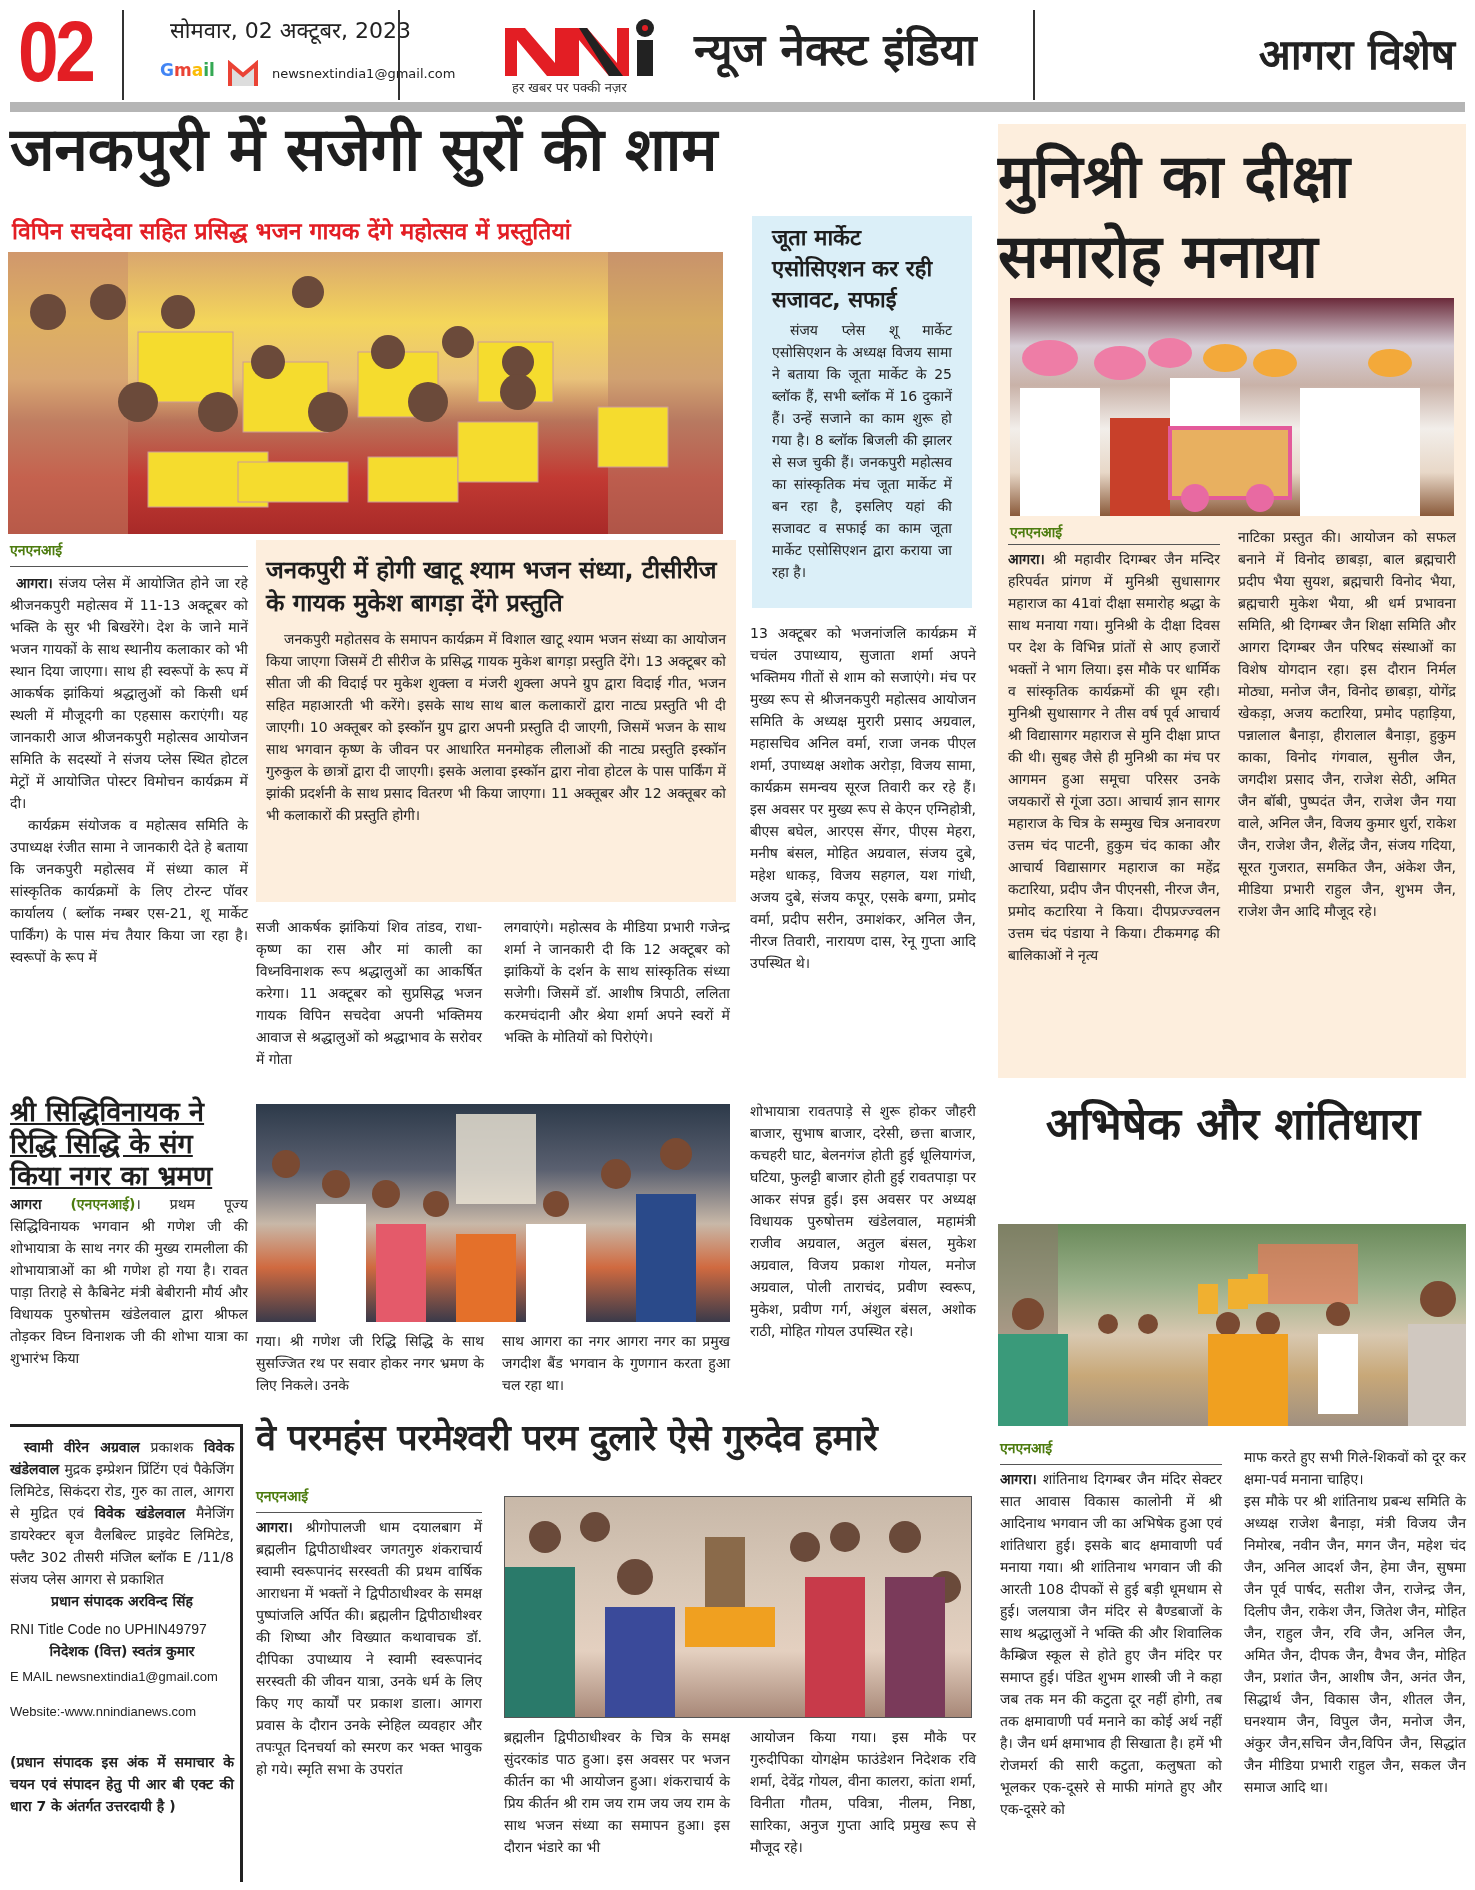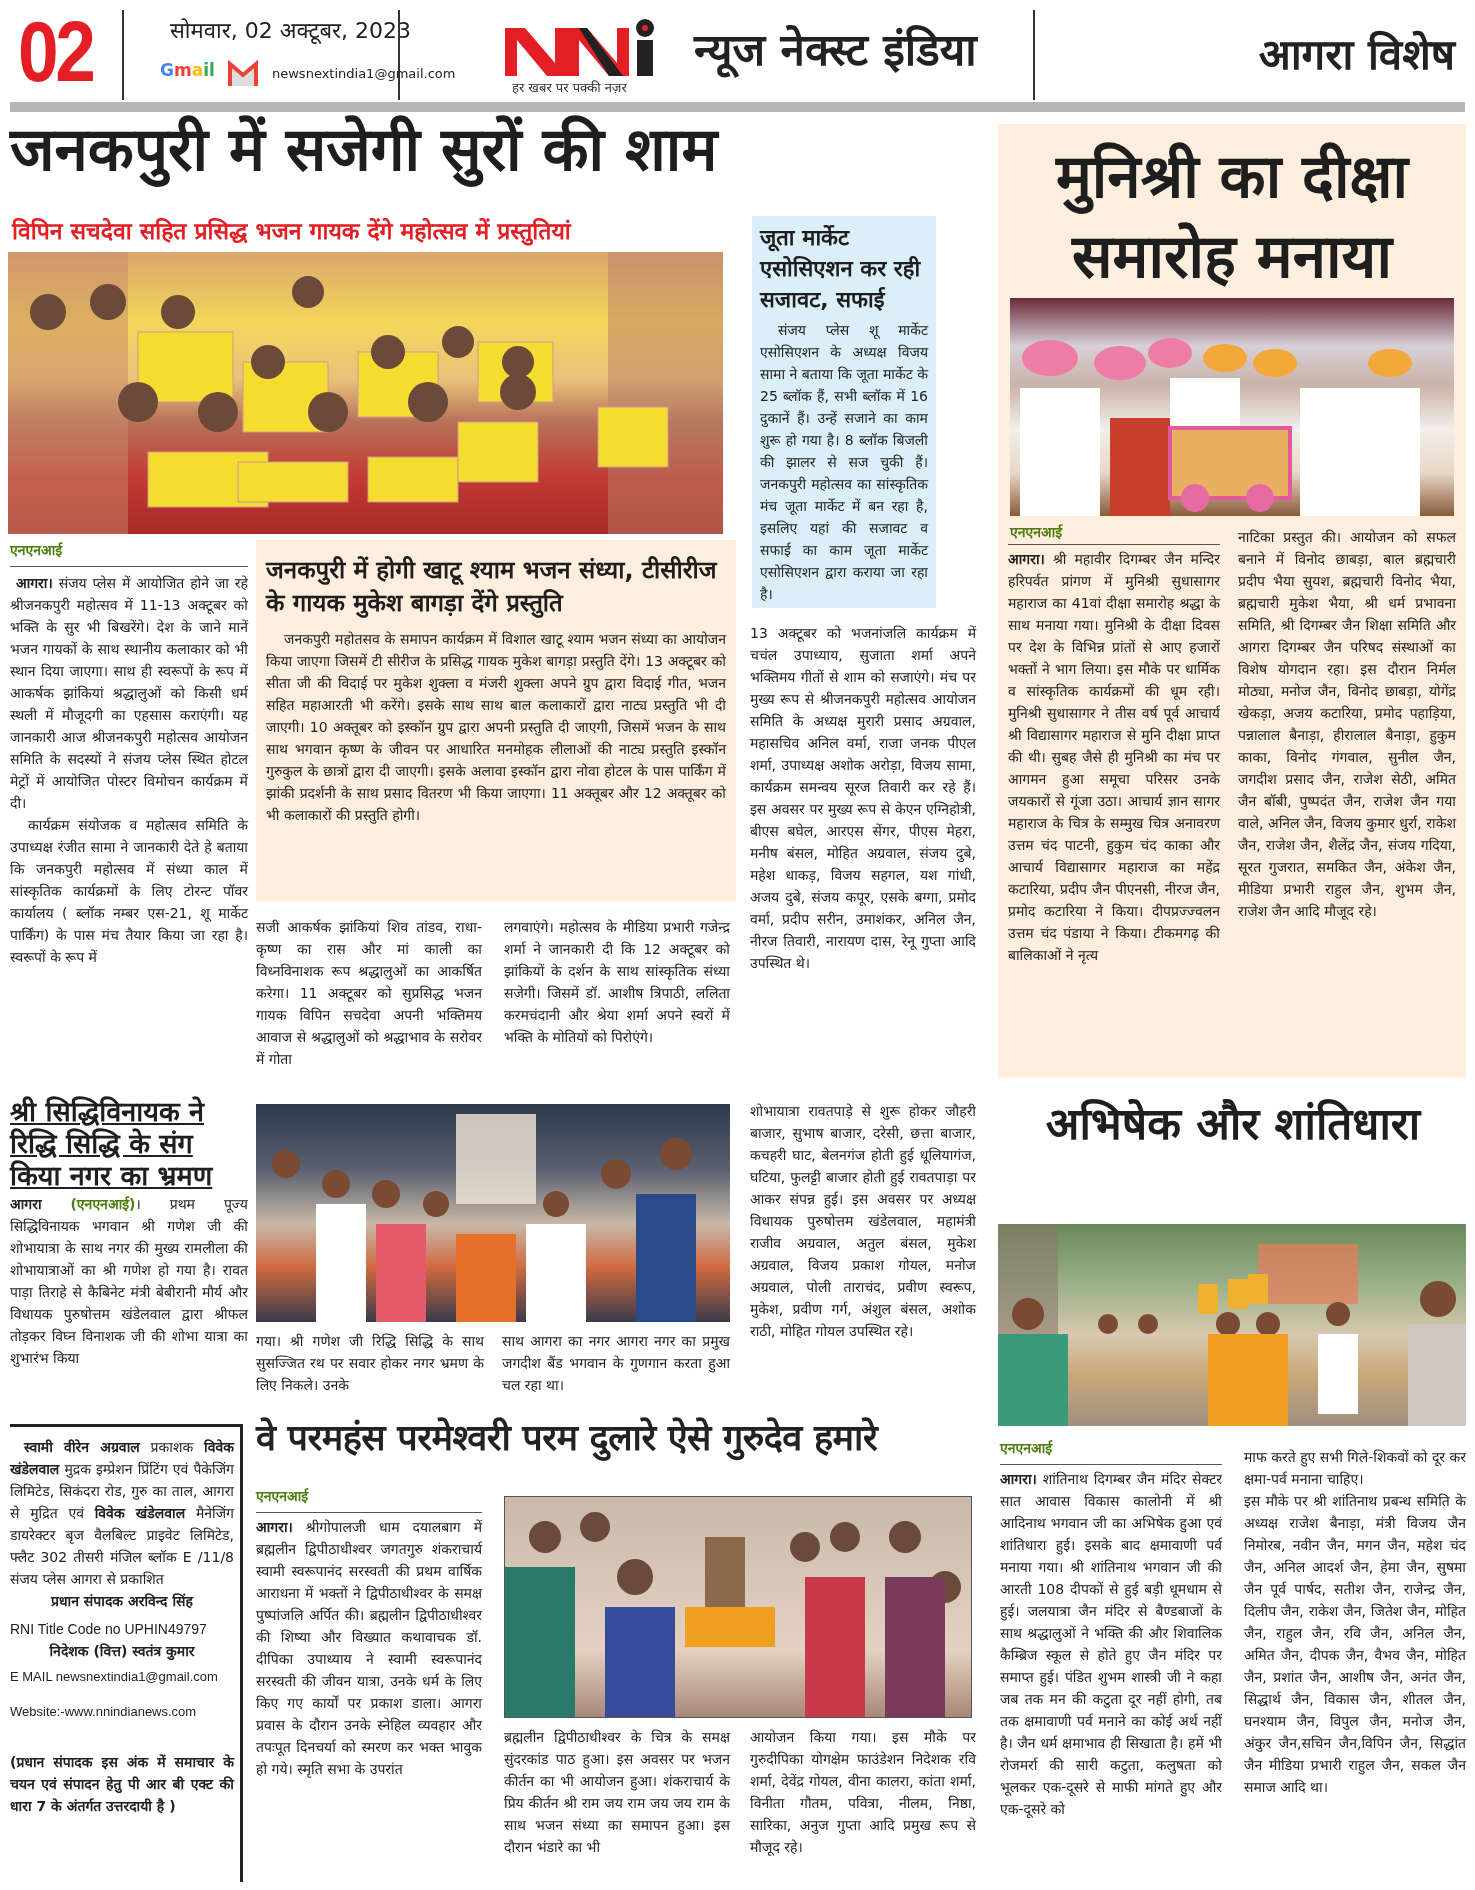--- a/index.html
+++ b/index.html
@@ -102,29 +102,29 @@
 </div>
 
 <div class="abs box-peach" style="left:256px;top:540px;width:480px;height:362px;padding:14px 10px 0 10px;">
   <div class="headline-xl" style="font-size:24px;line-height:33px;">जनकपुरी में होगी खाटू श्याम भजन संध्या, टीसीरीज के गायक मुकेश बागड़ा देंगे प्रस्तुति</div>
   <div class="txt" style="margin-top:8px;text-indent:18px;font-size:14px;">जनकपुरी महोतसव के समापन कार्यक्रम में विशाल खाटू श्याम भजन संध्या का आयोजन किया जाएगा जिसमें टी सीरीज के प्रसिद्ध गायक मुकेश बागड़ा प्रस्तुति देंगे। 13 अक्टूबर को सीता जी की विदाई पर मुकेश शुक्ला व मंजरी शुक्ला अपने ग्रुप द्वारा विदाई गीत, भजन सहित महाआरती भी करेंगे। इसके साथ साथ बाल कलाकारों द्वारा नाट्य प्रस्तुति भी दी जाएगी। 10 अक्तूबर को इस्कॉन ग्रुप द्वारा अपनी प्रस्तुति दी जाएगी, जिसमें भजन के साथ साथ भगवान कृष्ण के जीवन पर आधारित मनमोहक लीलाओं की नाट्य प्रस्तुति इस्कॉन गुरुकुल के छात्रों द्वारा दी जाएगी। इसके अलावा इस्कॉन द्वारा नोवा होटल के पास पार्किंग में झांकी प्रदर्शनी के साथ प्रसाद वितरण भी किया जाएगा। 11 अक्तूबर और 12 अक्तूबर को भी कलाकारों की प्रस्तुति होगी।</div>
 </div>
 
 <div class="abs txt" style="left:256px;top:916px;width:226px;">सजी आकर्षक झांकियां शिव तांडव, राधा-कृष्ण का रास और मां काली का विध्नविनाशक रूप श्रद्धालुओं का आकर्षित करेगा। 11 अक्टूबर को सुप्रसिद्ध भजन गायक विपिन सचदेवा अपनी भक्तिमय आवाज से श्रद्धालुओं को श्रद्धाभाव के सरोवर में गोता</div>
 <div class="abs txt" style="left:504px;top:916px;width:226px;">लगवाएंगे। महोत्सव के मीडिया प्रभारी गजेन्द्र शर्मा ने जानकारी दी कि 12 अक्टूबर को झांकियों के दर्शन के साथ सांस्कृतिक संध्या सजेगी। जिसमें डॉ. आशीष त्रिपाठी, ललिता करमचंदानी और श्रेया शर्मा अपने स्वरों में भक्ति के मोतियों को पिरोएंगे।</div>
 
-<div class="abs box-blue" style="left:752px;top:216px;width:184px;height:392px;padding:6px 8px;">
+<div class="abs box-blue" style="left:752px;top:216px;width:220px;height:392px;padding:6px 20px;">
   <div class="headline-xl" style="font-size:22px;line-height:31px;font-weight:800;">जूता मार्केट एसोसिएशन कर रही सजावट, सफाई</div>
   <div class="txt" style="margin-top:4px;text-indent:18px;">संजय प्लेस शू मार्केट एसोसिएशन के अध्यक्ष विजय सामा ने बताया कि जूता मार्केट के 25 ब्लॉक हैं, सभी ब्लॉक में 16 दुकानें हैं। उन्हें सजाने का काम शुरू हो गया है। 8 ब्लॉक बिजली की झालर से सज चुकी हैं। जनकपुरी महोत्सव का सांस्कृतिक मंच जूता मार्केट में बन रहा है, इसलिए यहां की सजावट व सफाई का काम जूता मार्केट एसोसिएशन द्वारा कराया जा रहा है।</div>
 </div>
 
 <div class="abs txt" style="left:750px;top:622px;width:226px;">13 अक्टूबर को भजनांजलि कार्यक्रम में चचंल उपाध्याय, सुजाता शर्मा अपने भक्तिमय गीतों से शाम को सजाएंगे। मंच पर मुख्य रूप से श्रीजनकपुरी महोत्सव आयोजन समिति के अध्यक्ष मुरारी प्रसाद अग्रवाल, महासचिव अनिल वर्मा, राजा जनक पीएल शर्मा, उपाध्यक्ष अशोक अरोड़ा, विजय सामा, कार्यक्रम समन्वय सूरज तिवारी कर रहे हैं। इस अवसर पर मुख्य रूप से केएन एग्निहोत्री, बीएस बघेल, आरएस सेंगर, पीएस मेहरा, मनीष बंसल, मोहित अग्रवाल, संजय दुबे, महेश धाकड़, विजय सहगल, यश गांधी, अजय दुबे, संजय कपूर, एसके बग्गा, प्रमोद वर्मा, प्रदीप सरीन, उमाशंकर, अनिल जैन, नीरज तिवारी, नारायण दास, रेनू गुप्ता आदि उपस्थित थे।</div>
 
 <div class="abs box-peach" style="left:998px;top:124px;width:468px;height:954px;">
-  <div class="headline-xl" style="position:absolute;left:0;top:12px;width:468px;text-align:center;font-size:60px;line-height:80px;">
+  <div class="headline-xl" style="position:absolute;left:0;top:12px;width:468px;font-size:60px;line-height:80px;">
     <div>मुनिश्री का दीक्षा</div>
     <div>समारोह मनाया</div>
   </div>
   <div class="photo" style="left:12px;top:174px;width:444px;height:218px;background:linear-gradient(180deg,#6b2a3a 0%,#d8d0d8 22%,#c9b2a8 40%,#f2eeea 60%,#e8d8c8 80%,#8a5a3a 100%);">
     <svg width="444" height="218">
       <g fill="#ee7da6">
           <ellipse cx="40" cy="60" rx="28" ry="18"></ellipse>
           <ellipse cx="110" cy="65" rx="26" ry="17"></ellipse>
           <ellipse cx="160" cy="55" rx="22" ry="15"></ellipse>
         </g>

